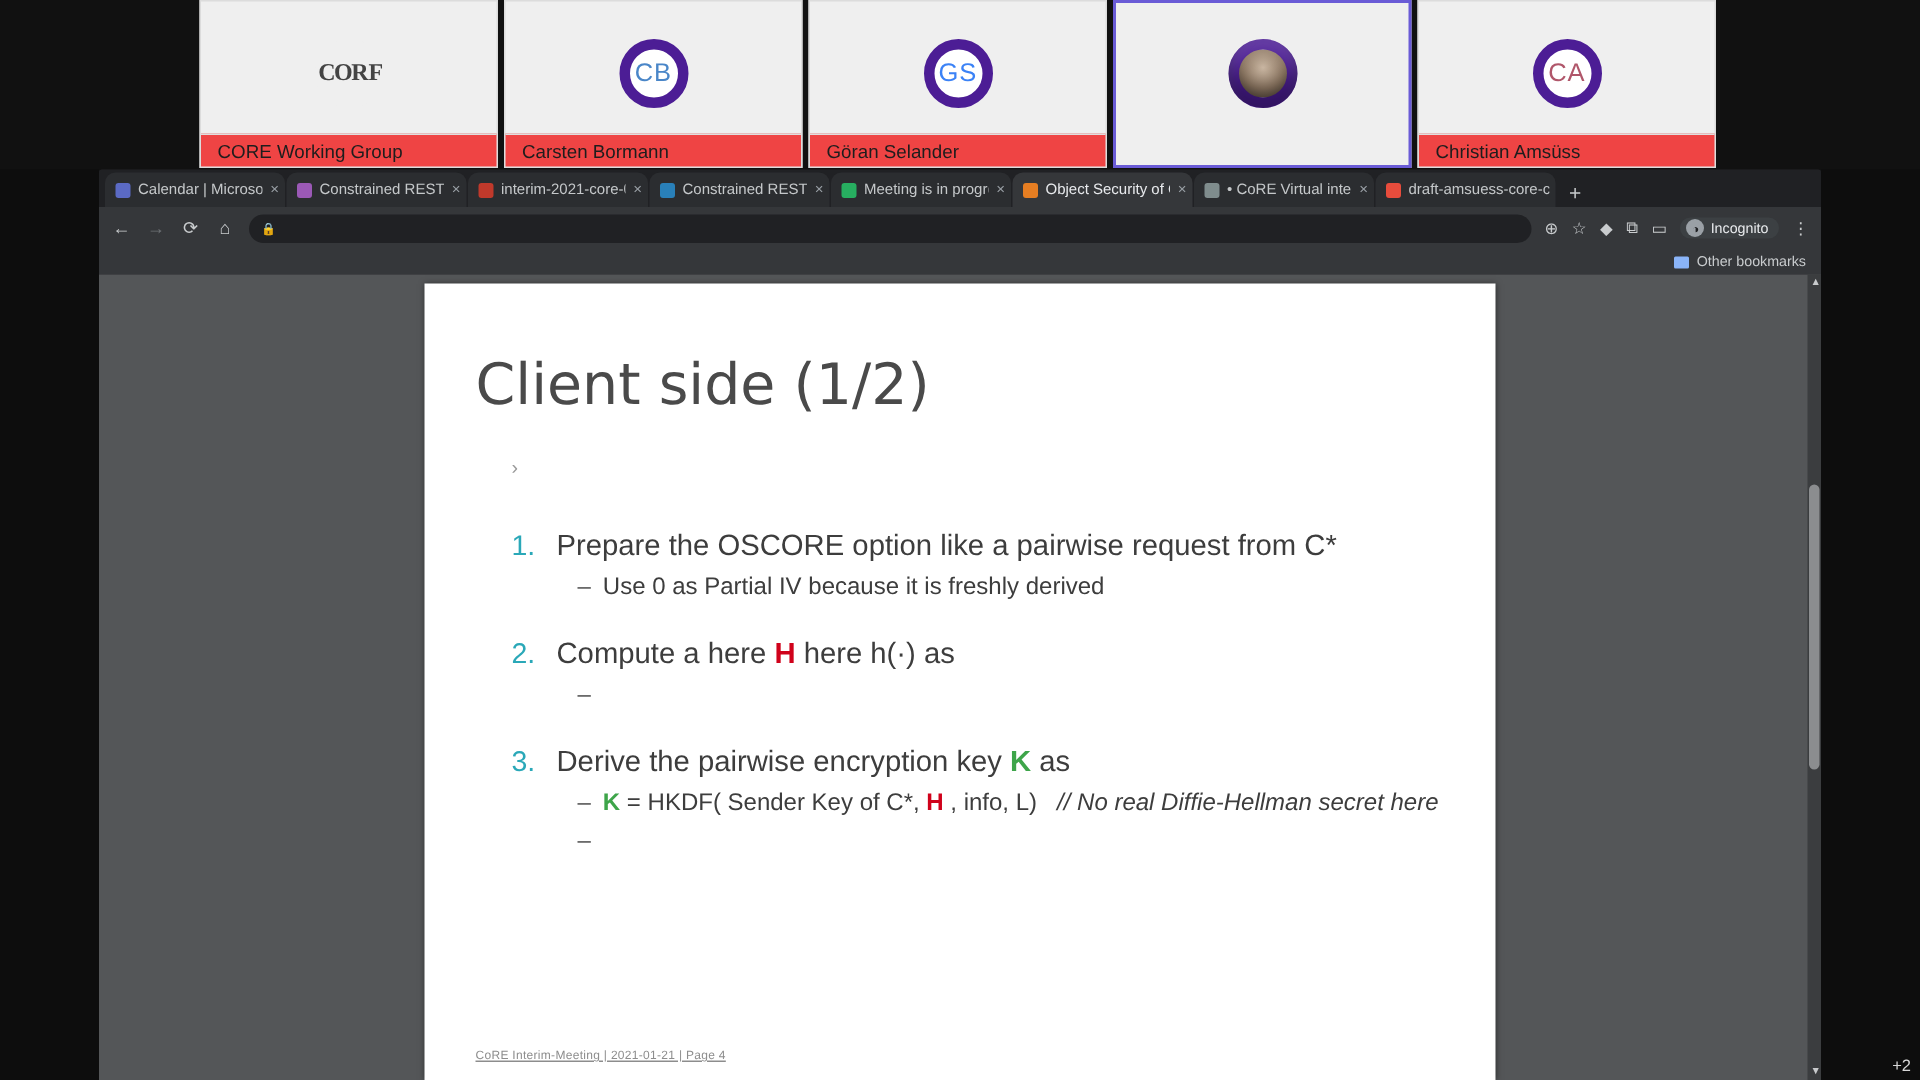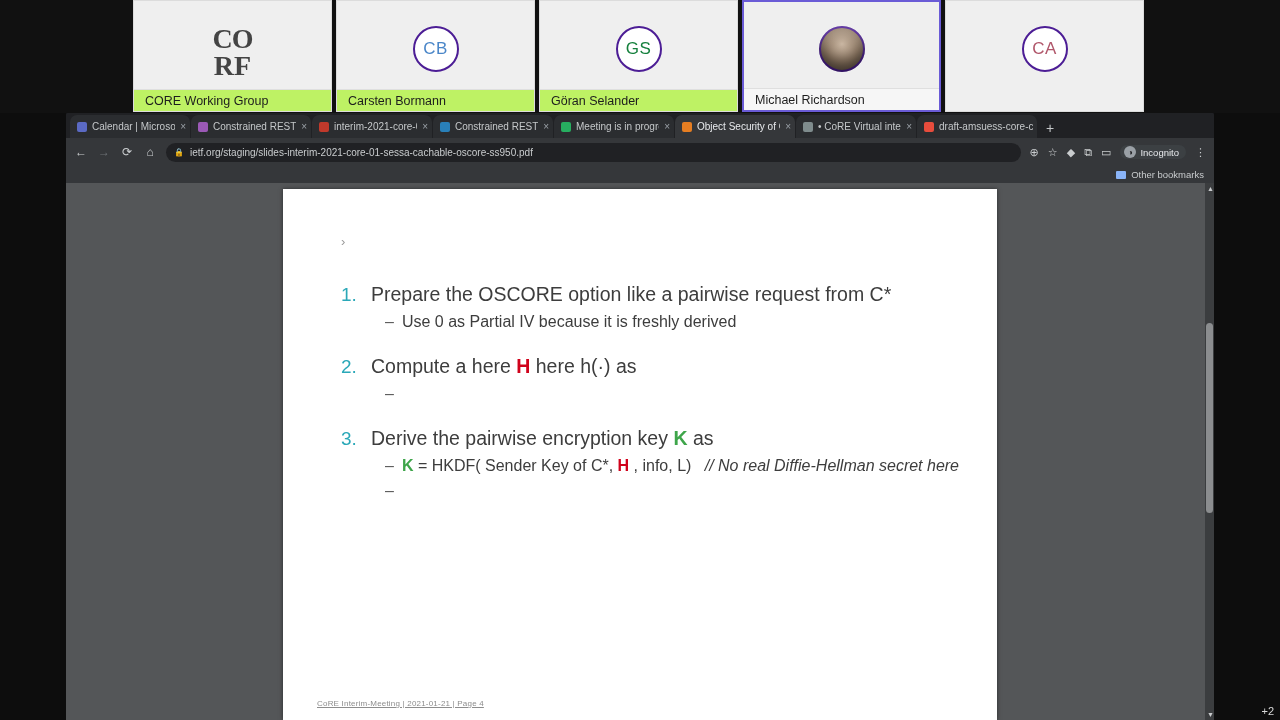--- a/index.html
+++ b/index.html
@@ -22,51 +22,51 @@
     background: #efefef;
     position: relative;
     display: flex; align-items: center; justify-content: center;
     border: 1px solid #dcdcdc;
   }
   .participant .avatar {
     width: 46px; height: 46px; border-radius: 50%;
     display: flex; align-items: center; justify-content: center;
     font-size: 17px; letter-spacing: 0.5px;
     background: #ffffff;
-    border: 2px solid #4c1d95;
+    border: 7px solid #4c1d95;
     margin-top: -14px;
   }
   .participant .avatar.initials-cb { color: #4a86c8; }
-  .participant .avatar.initials-gs { color: #15803d; }
+  .participant .avatar.initials-gs { color: #3b82f6; }
   .participant .avatar.initials-ca { color: #b0566a; }
   .participant .avatar.photo {
     background: radial-gradient(circle at 50% 38%, #c9b6a2 0%, #8d7762 55%, #4a3f36 100%);
     overflow: hidden;
   }
   .participant .avatar.photo::after {
     content: "";
     position: absolute;
     width: 46px; height: 46px; border-radius: 50%;
     box-shadow: inset 0 -12px 12px rgba(0,0,0,0.35), inset 0 8px 10px rgba(255,255,255,0.15);
   }
   .logo-core {
     font-family: "Liberation Serif", serif;
-    font-weight: bold; font-size: 28px; color: #444;
+    font-weight: bold; font-size: 16px; color: #444;
     line-height: 0.95; text-align: center;
     margin-top: -14px;
     width: 46px; height: 46px;
-    display: flex; flex-direction: column; align-items: center; justify-content: flex-start;
+    display: flex; flex-direction: row; align-items: center; justify-content: flex-end;
     border-radius: 50%;
     background: #efefef;
   }
   .logo-core span:first-child { letter-spacing: -1px; }
   .name-bar {
     position: absolute; left: 0; bottom: 0;
     width: 100%; height: 22px;
-    background: #bef264;
+    background: #ef4444;
     border-top: 1px solid #dfdfdf;
     color: #1d1d1d; font-size: 12.5px;
     display: flex; align-items: center;
     padding-left: 11px;
     white-space: nowrap; overflow: hidden;
   }
   .participant.speaking .name-bar { background: #f6f6f6; }
   .participant.speaking { border: 2px solid #6a5bd6; }
 
   
@@ -227,25 +227,25 @@
       <div class="name-bar">Carsten Bormann</div>
     </div>
 
     <div class="participant">
       <div class="avatar initials-gs">GS</div>
       <div class="name-bar">Göran Selander</div>
     </div>
 
     <div class="participant speaking">
       <div class="avatar photo"></div>
-      <div class="name-bar">Michael Richardson</div>
     </div>
 
     <div class="participant">
       <div class="avatar initials-ca">CA</div>
+      <div class="name-bar">Christian Amsüss</div>
     </div>
   </div>
 
   <div class="side-strip-left"></div>
   <div class="side-strip-right"></div>
 
   <div class="browser">
 
     <div class="tabstrip">
       <div class="tab">
@@ -290,21 +290,20 @@
       <div class="newtab">+</div>
     </div>
 
     <div class="toolbar">
       <span class="navbtn">←</span>
       <span class="navbtn dim">→</span>
       <span class="navbtn">⟳</span>
       <span class="navbtn">⌂</span>
       <div class="omnibox">
         <span class="lock">🔒</span>
-        <span class="url">ietf.org/staging/slides-interim-2021-core-01-sessa-cachable-oscore-ss950.pdf</span>
       </div>
       <span class="tb-icon">⊕</span>
       <span class="tb-icon">☆</span>
       <span class="tb-icon">◆</span>
       <span class="tb-icon">⧉</span>
       <span class="tb-icon">▭</span>
       <div class="incognito-pill">
         <span class="hat">◑</span>
         <span>Incognito</span>
       </div>
@@ -312,20 +311,21 @@
     </div>
 
     <div class="bookmarks">
       <span class="bm-folder"></span>
       <span>Other bookmarks</span>
     </div>
 
     <div class="pdf-area">
       <div class="pdf-page">
         <div class="slide">
+          <h1>Client side (1/2)</h1>
 
           <div class="bullet-top">
             <span class="chev">›</span>
           </div>
 
           <div class="numlist">
 
             <div class="numitem">
               <div class="numrow">
                 <span class="num">1.</span>

